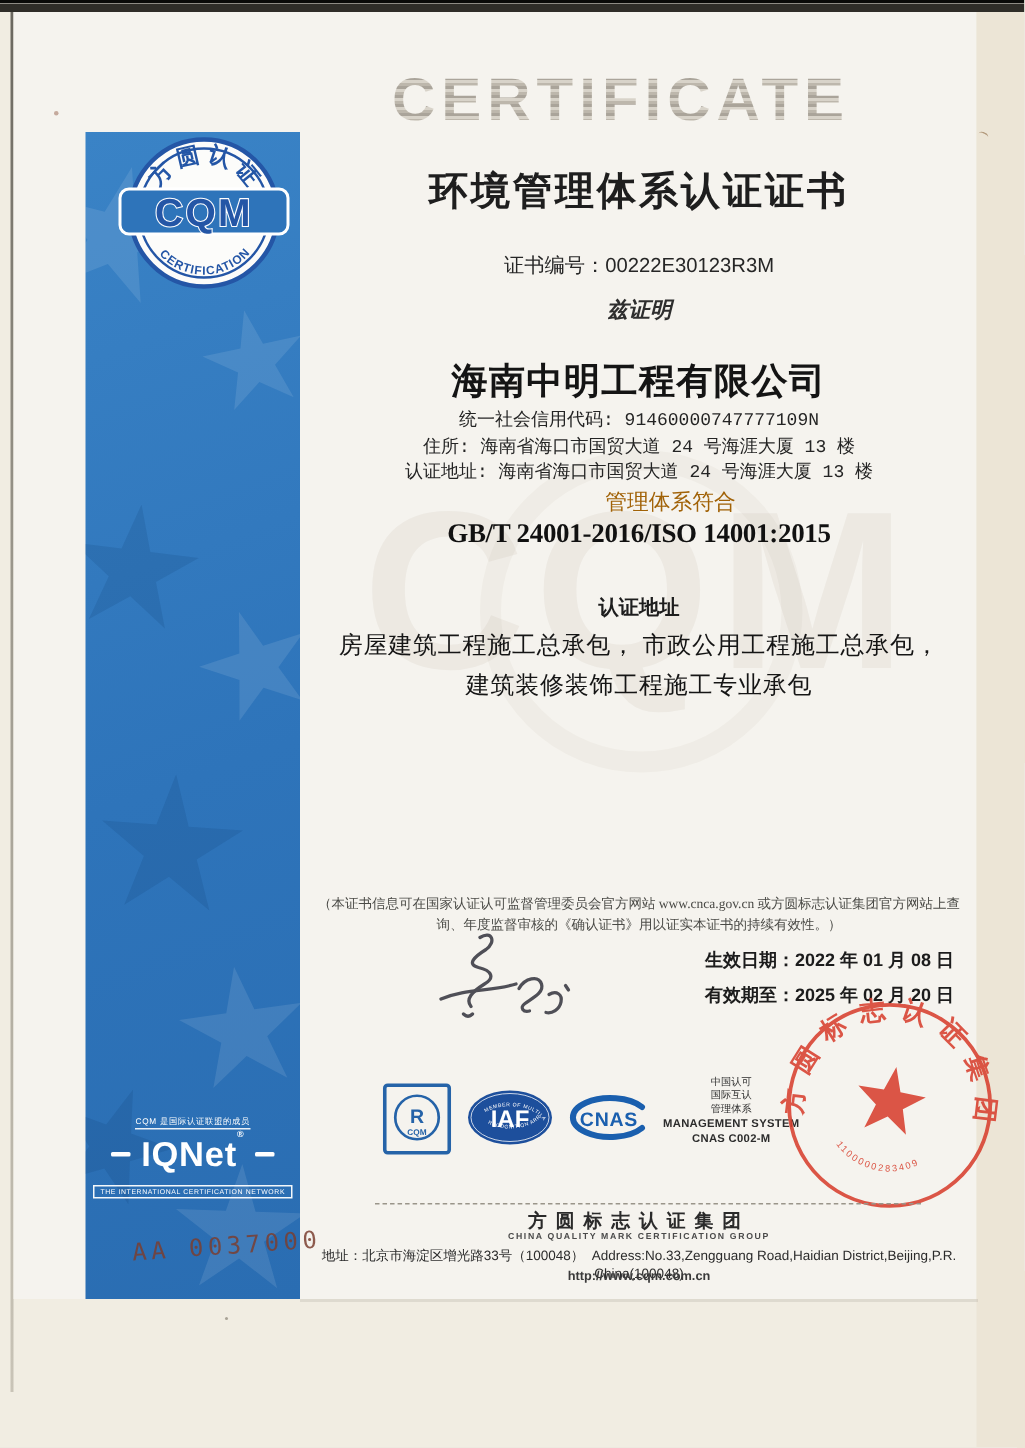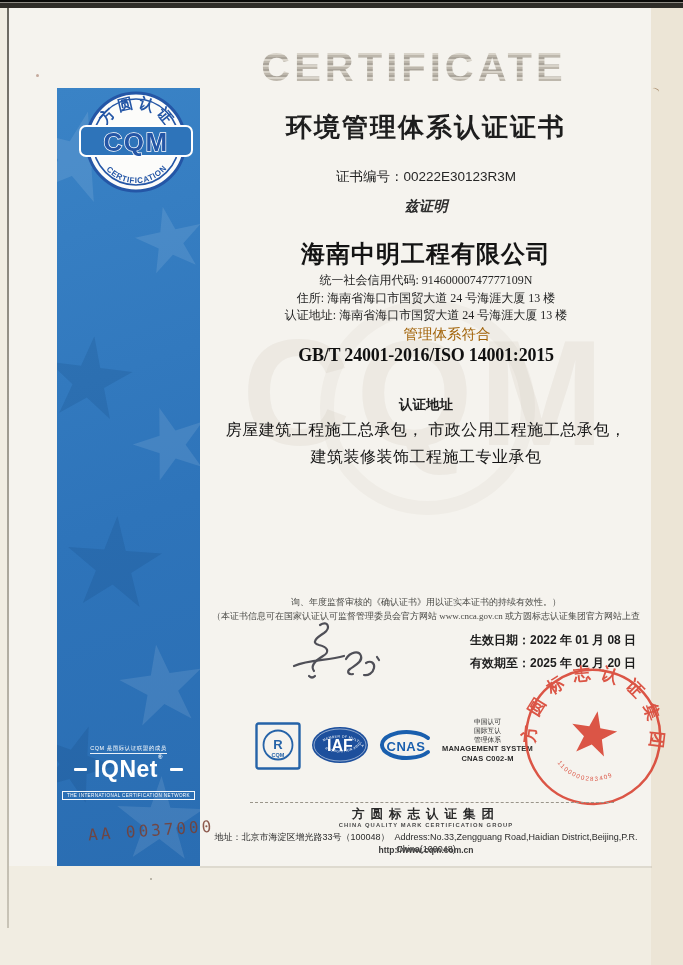--- a/index.html
+++ b/index.html
@@ -48,21 +48,21 @@
   
   .content{left:200px;top:0;width:452px;height:734px;}
   .content>div{position:absolute;left:0;right:0;text-align:center;}
   .bg-word{top:45px;left:-24px !important;font-size:40px;font-weight:bold;letter-spacing:4px;
     background-image:repeating-linear-gradient(180deg,#aaa49a 0 2px,#d8d3c9 2px 4px,#bdb7ac 4px 6px);
     -webkit-background-clip:text;background-clip:text;color:transparent;}
   .title{top:110px;font-size:26px;font-weight:bold;letter-spacing:2px;color:#1e1e1e;}
   .certno{top:168px;font-size:13.5px;color:#262626;}
   .attest{top:197px;font-size:14.5px;font-weight:bold;color:#2e2e2e;font-style:italic;}
   .company{top:238px;font-size:24px;font-weight:600;letter-spacing:1px;color:#141414;font-family:"Liberation Serif",serif;}
-  .info{top:272px;font-size:12px;line-height:17.5px;color:#242424;font-family:Liberation Serif, serif;}
+  .info{top:272px;font-size:12px;line-height:17.5px;color:#242424;font-family:Liberation Mono, monospace;}
   .conform{top:325px;font-size:14.5px;font-weight:normal;color:#a16207;padding-left:42px;}
   .standard{top:345px;font-size:18px;font-weight:bold;letter-spacing:-.2px;color:#111;font-family:"Liberation Serif",serif;}
   .scope-label{top:396px;font-size:13.5px;font-weight:bold;color:#1d1d1d;}
   .scope1{top:420px;font-size:16px;color:#151515;font-family:"Liberation Serif",serif;letter-spacing:.5px;}
   .scope2{top:447px;font-size:16px;color:#151515;font-family:"Liberation Serif",serif;letter-spacing:.5px;}
   .note{top:596px;font-size:9px;line-height:13.5px;color:#4a4a46;font-family:"Liberation Serif",serif;}
   .dates{top:629px;left:270px !important;right:auto !important;text-align:left !important;font-size:12px;font-weight:bold;line-height:22.5px;color:#1c1c1c;}
   .signature{left:286px;top:618px;width:100px;height:64px;}
   
   .logo-cqm-r{left:255px;top:722px;width:46px;height:48px;}
@@ -145,22 +145,22 @@
       <div>统一社会信用代码: 91460000747777109N</div>
       <div>住所: 海南省海口市国贸大道 24 号海涯大厦 13 楼</div>
       <div>认证地址: 海南省海口市国贸大道 24 号海涯大厦 13 楼</div>
     </div>
     <div class="conform">管理体系符合</div>
     <div class="standard">GB/T 24001-2016/ISO 14001:2015</div>
     <div class="scope-label">认证地址</div>
     <div class="scope1">房屋建筑工程施工总承包， 市政公用工程施工总承包，</div>
     <div class="scope2">建筑装修装饰工程施工专业承包</div>
     <div class="note">
+      <div>（本证书信息可在国家认证认可监督管理委员会官方网站 www.cnca.gov.cn 或方圆标志认证集团官方网站上查</div>
       <div>询、年度监督审核的《确认证书》用以证实本证书的持续有效性。）</div>
-      <div>（本证书信息可在国家认证认可监督管理委员会官方网站 www.cnca.gov.cn 或方圆标志认证集团官方网站上查</div>
     </div>
     <div class="dates">
       <div>生效日期：2022 年 01 月 08 日</div>
       <div>有效期至：2025 年 02 月 20 日</div>
     </div>
   </div>
 
   <div class="abs signature">
     <svg viewBox="0 0 100 64" width="100" height="64">
       <g fill="none" stroke="#33333d" stroke-width="2.2" stroke-linecap="round" opacity=".85">

